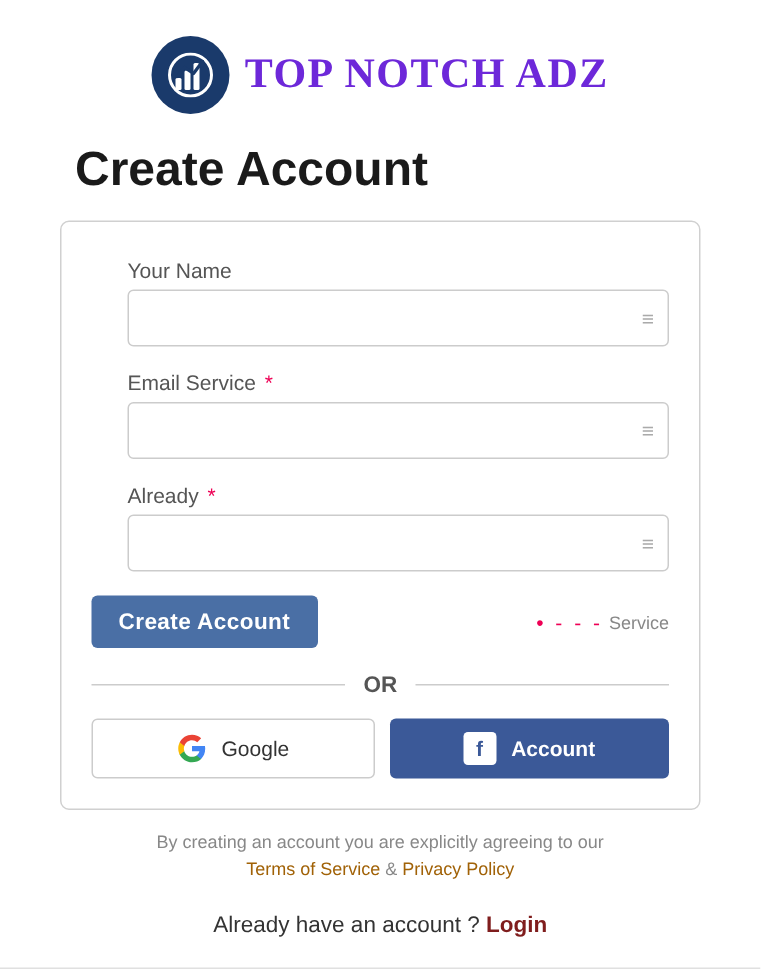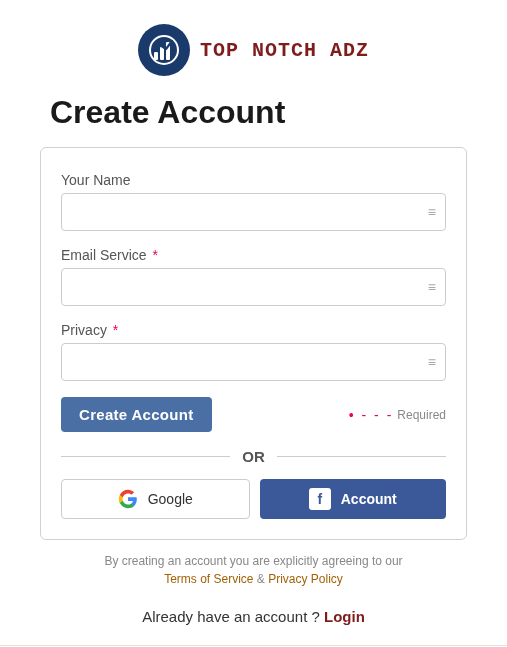--- a/index.html
+++ b/index.html
@@ -40,26 +40,26 @@
       justify-content: center;
       flex-shrink: 0;
     }
 
     .logo-icon svg {
       width: 30px;
       height: 30px;
     }
 
     .logo-text {
-      font-size: 20px;
+      font-size: 28px;
       font-weight: 900;
-      color: #7f1d1d;
+      color: #6d28d9;
       text-transform: uppercase;
       letter-spacing: 1px;
-      font-family: Liberation Mono, monospace;
+      font-family: Liberation Serif, serif;
     }
 
     
     .page-title {
       font-size: 32px;
       font-weight: 700;
       color: #1a1a1a;
       align-self: flex-start;
       margin-bottom: 16px;
       margin-left: 10px;
@@ -69,20 +69,21 @@
     .form-card {
       width: 100%;
       border: 1px solid #d0d0d0;
       border-radius: 6px;
       padding: 24px 20px 20px 20px;
       background: #fff;
     }
 
     .form-group {
       margin-bottom: 16px;
+      margin-left: 24px;
     }
 
     .form-label {
       display: block;
       font-size: 14px;
       color: #555;
       margin-bottom: 5px;
     }
 
     .required-star {
@@ -308,33 +309,33 @@
         <span>Email Service</span><span class="required-star"> *</span>
       </label>
       <div class="input-wrapper">
         <input type="email" class="form-input" style="">
         <span class="input-icon">≡</span>
       </div>
     </div>
 
     <div class="form-group">
       <label class="form-label">
-        <span>Privacy</span><span class="required-star"> *</span>
+        <span>Already</span><span class="required-star"> *</span>
       </label>
       <div class="input-wrapper">
         <input type="password" class="form-input" style="">
         <span class="input-icon">≡</span>
       </div>
     </div>
 
     <div class="form-actions">
       <button class="btn-create">Create Account</button>
       <div class="required-hint">
         <span class="required-dots">• - - -</span>
-        <span>Required</span>
+        <span>Service</span>
       </div>
     </div>
 
     <div class="or-divider">
       <div class="divider-line"></div>
       <span class="or-text">OR</span>
       <div class="divider-line"></div>
     </div>
 
     <div class="social-buttons">

